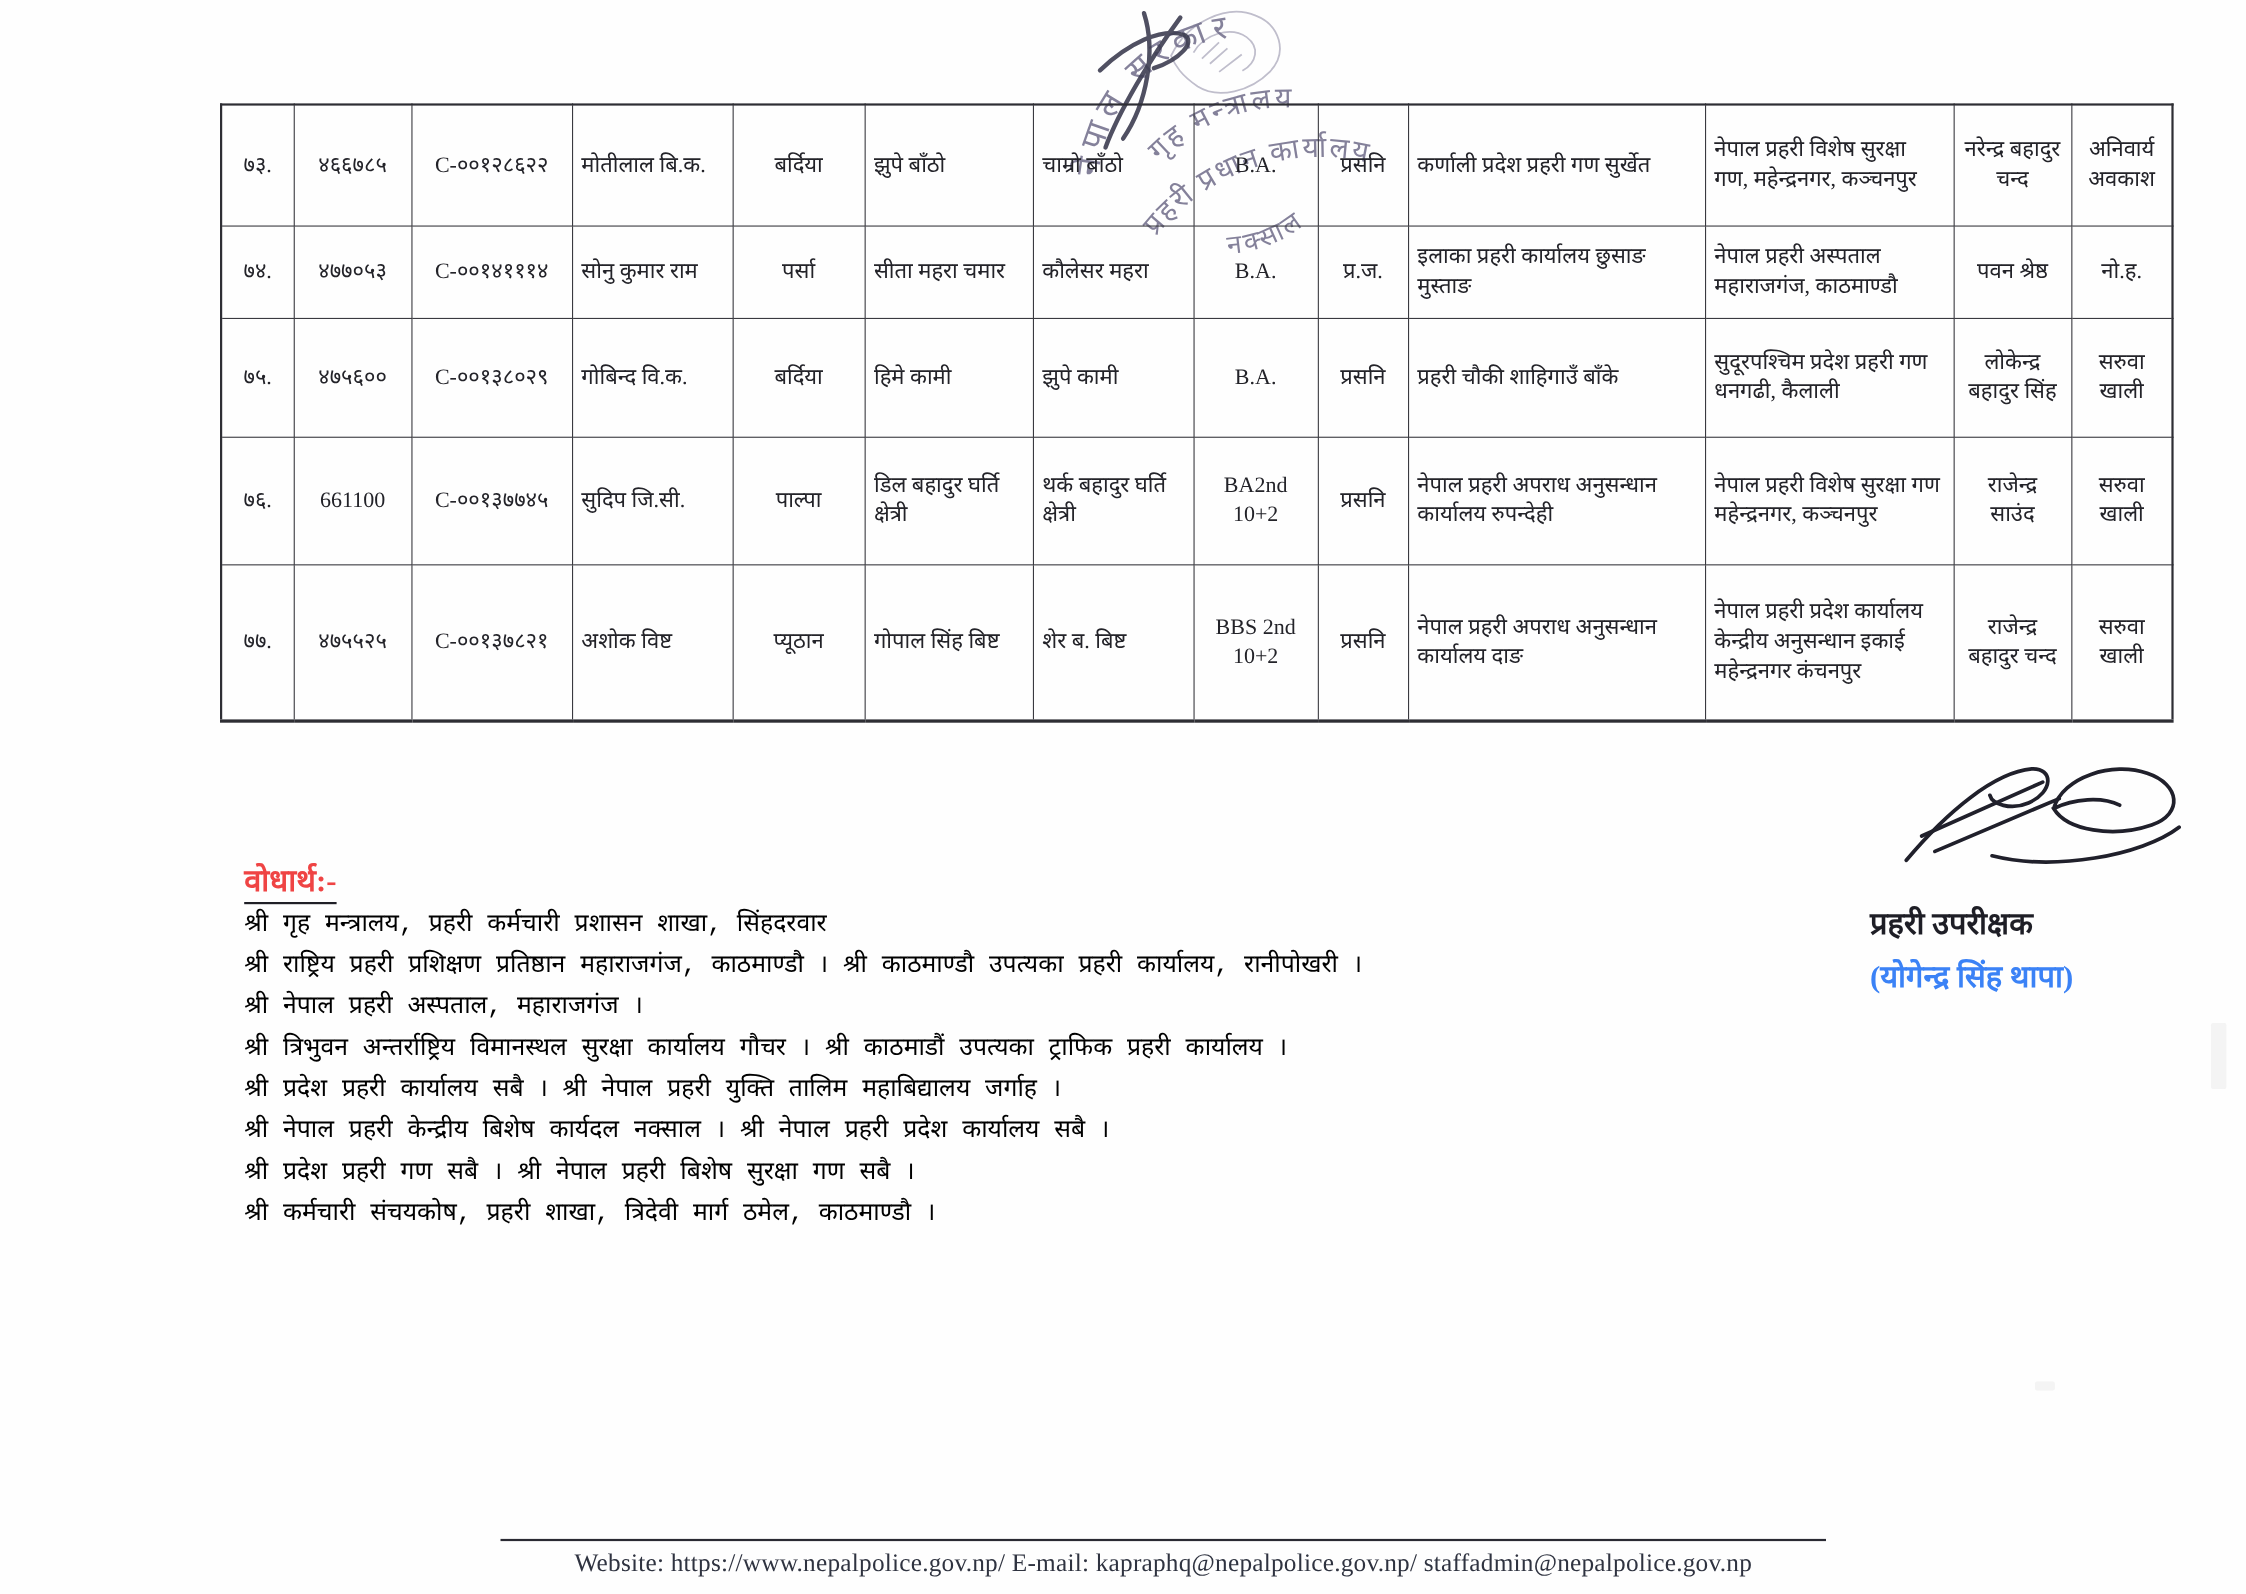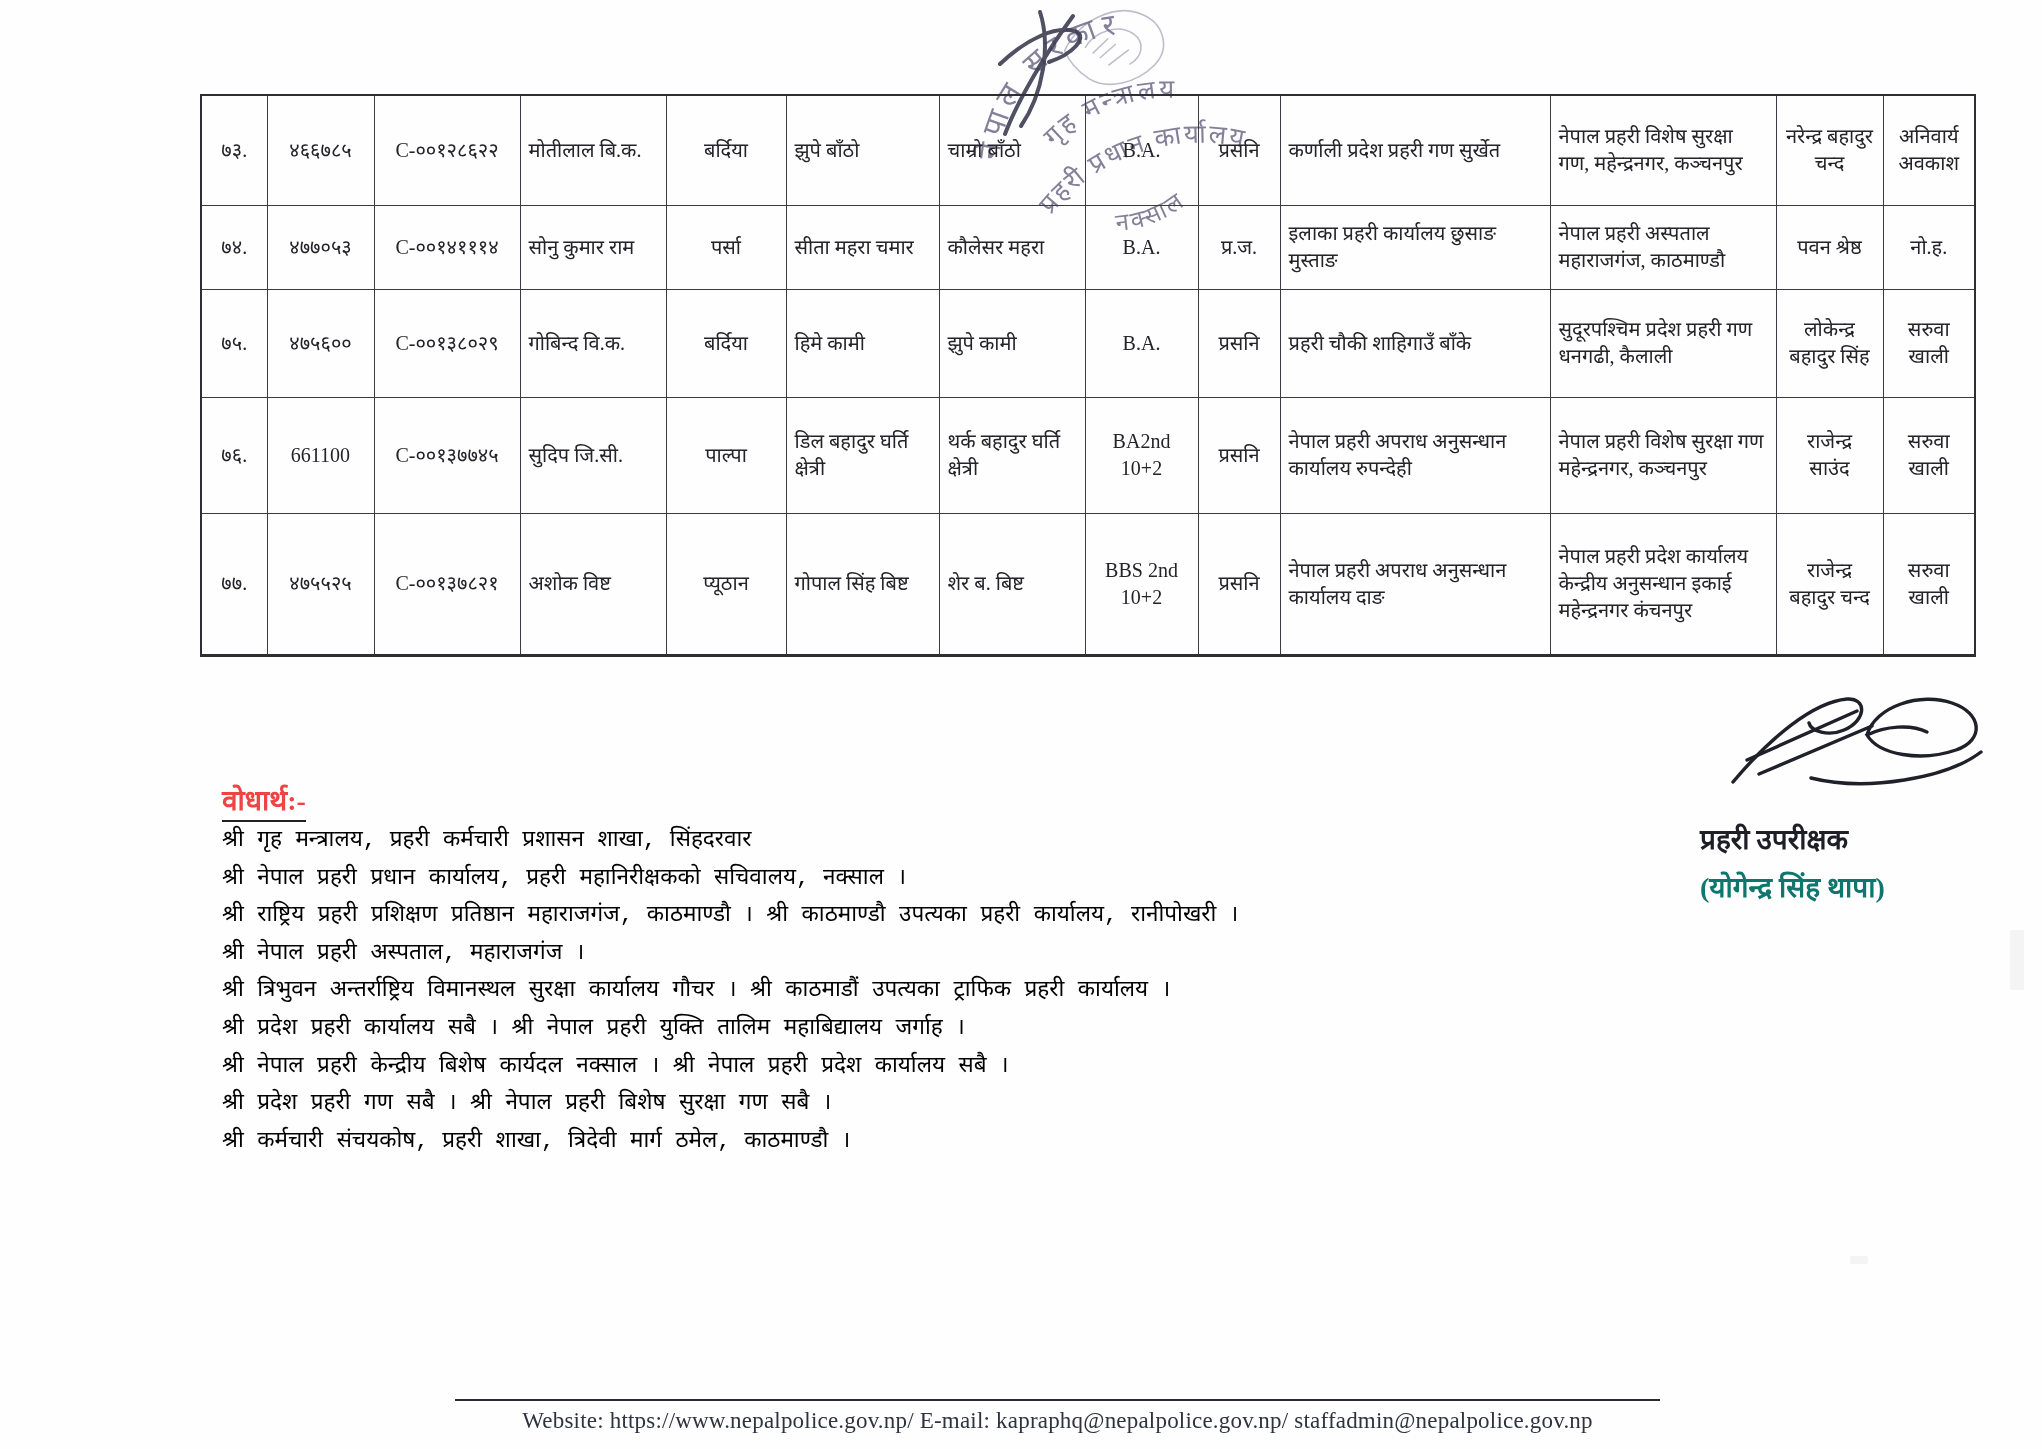--- a/index.html
+++ b/index.html
@@ -26,21 +26,21 @@
   .cc-title{
     font-size:28px;font-weight:bold;color:#ef4444;display:inline-block;
     border-bottom:2.4px solid #1f1f26;padding-bottom:2px;
   }
   .cc-list{list-style:none;margin:0;padding:0;}
   .cc-list li{font-size:22.5px;line-height:37.6px;color:#000000;white-space:nowrap;font-family:Liberation Mono, monospace;}
   
   .sig-block{position:absolute;left:1700px;top:680px;width:330px;text-align:left;}
   .sig-scribble{display:block;margin:0 auto;}
   .sig-designation{font-size:28px;font-weight:bold;color:#1e1e26;margin-top:4px;}
-  .sig-name{font-size:28px;font-weight:bold;color:#0f766e;margin-top:10px;white-space:nowrap;}
+  .sig-name{font-size:28px;font-weight:bold;color:#3b82f6;margin-top:10px;white-space:nowrap;}
   
   .footer-rule{position:absolute;left:455px;top:1399px;width:1205px;border-top:2.6px solid #2a2a33;}
   .footer-text{
     position:absolute;left:355px;top:1408px;width:1405px;text-align:center;
     font-size:23px;color:#2f3340;letter-spacing:.2px;
   }
   
   .artifact{position:absolute;background:#e9e9e9;opacity:.5;border-radius:2px;}
 </style>
 </head>
@@ -168,21 +168,20 @@
       <td>राजेन्द्र बहादुर चन्द</td>
       <td>सरुवा खाली</td>
     </tr>
   </tbody>
 </table>
 
 <div class="cc-block">
   <div class="cc-title">वोधार्थ:-</div>
   <ul class="cc-list">
     <li>श्री गृह मन्त्रालय, प्रहरी कर्मचारी प्रशासन शाखा, सिंहदरवार</li>
-    <li>श्री नेपाल प्रहरी प्रधान कार्यालय, प्रहरी महानिरीक्षकको सचिवालय, नक्साल ।</li>
     <li>श्री राष्ट्रिय प्रहरी प्रशिक्षण प्रतिष्ठान महाराजगंज, काठमाण्डौ । श्री काठमाण्डौ उपत्यका प्रहरी कार्यालय, रानीपोखरी ।</li>
     <li>श्री नेपाल प्रहरी अस्पताल, महाराजगंज ।</li>
     <li>श्री त्रिभुवन अन्तर्राष्ट्रिय विमानस्थल सुरक्षा कार्यालय गौचर । श्री काठमाडौं उपत्यका ट्राफिक प्रहरी कार्यालय ।</li>
     <li>श्री प्रदेश प्रहरी कार्यालय सबै  । श्री नेपाल प्रहरी युक्ति तालिम महाबिद्यालय जर्गाह ।</li>
     <li>श्री नेपाल प्रहरी केन्द्रीय बिशेष कार्यदल नक्साल । श्री नेपाल प्रहरी प्रदेश कार्यालय सबै  ।</li>
     <li>श्री प्रदेश प्रहरी गण सबै । श्री नेपाल प्रहरी बिशेष सुरक्षा गण सबै ।</li>
     <li>श्री कर्मचारी संचयकोष, प्रहरी शाखा, त्रिदेवी मार्ग ठमेल, काठमाण्डौ ।</li>
   </ul>
 </div>
 

